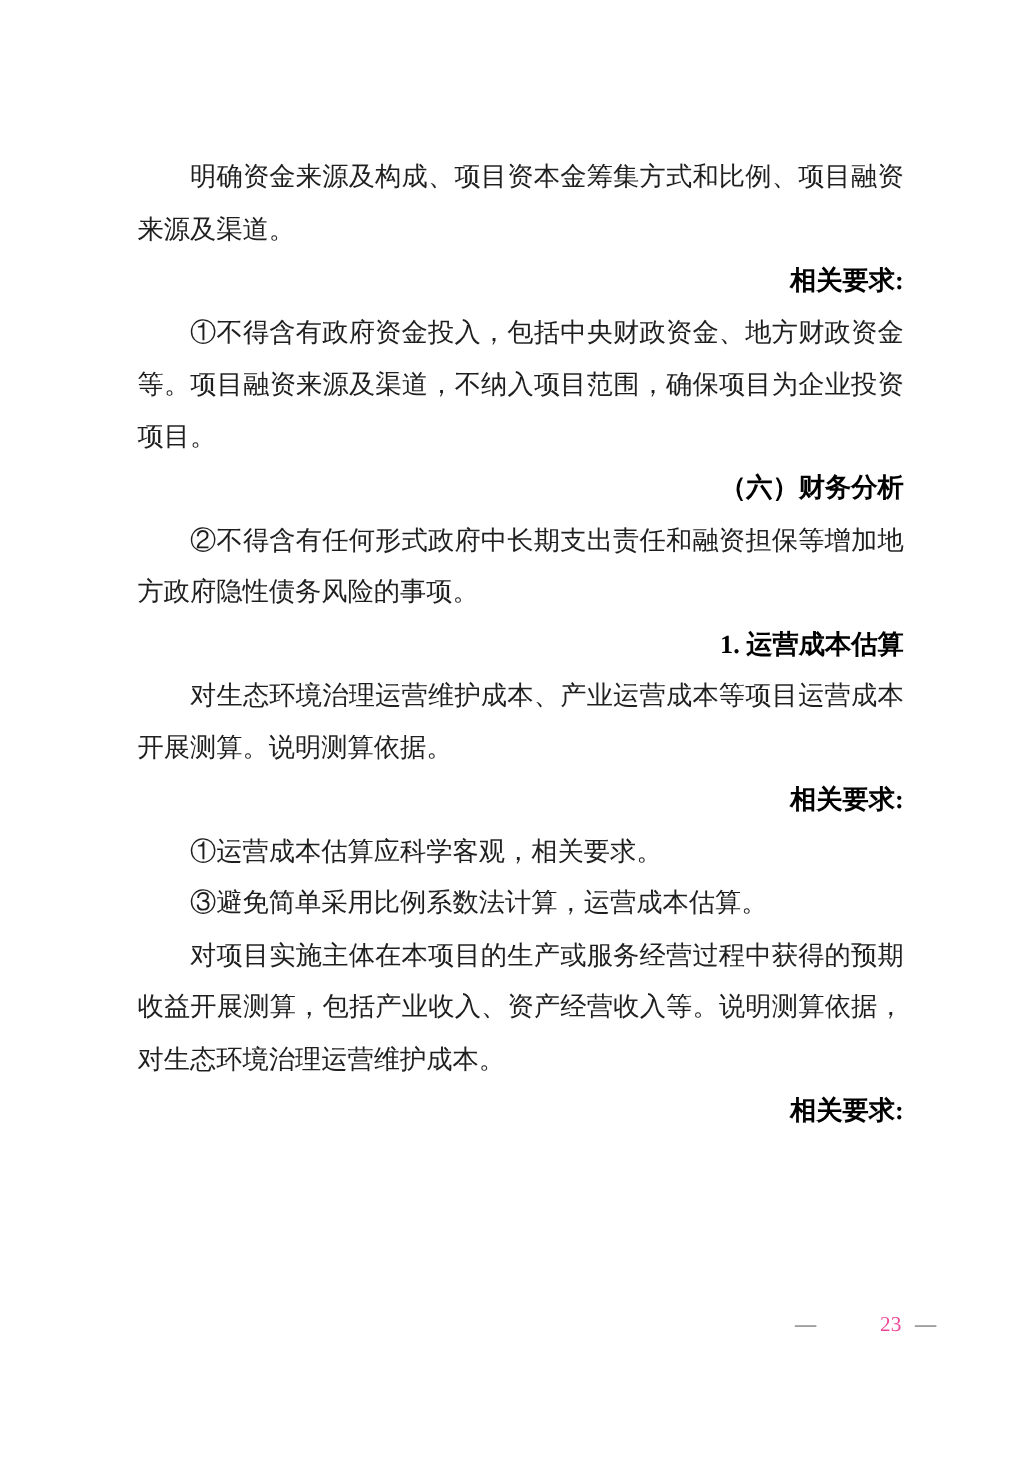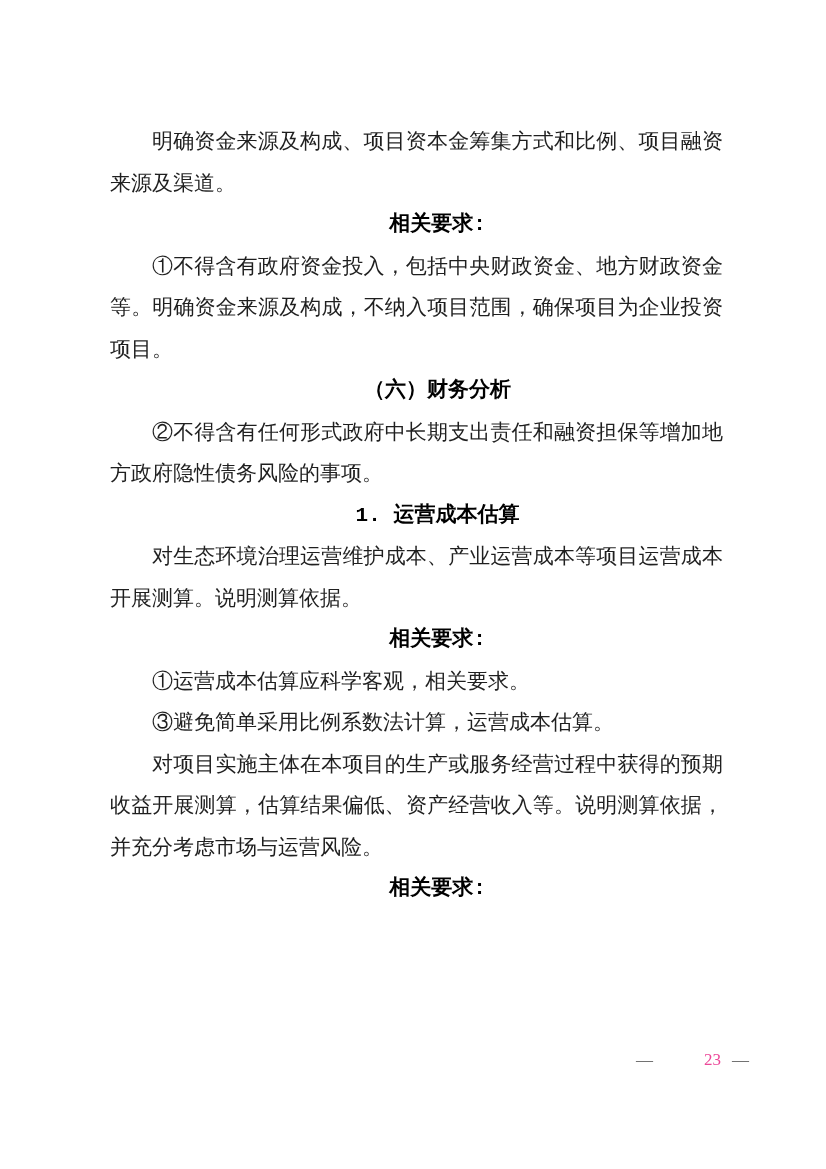--- a/index.html
+++ b/index.html
@@ -26,24 +26,24 @@
     padding: 0;
     font-size: 21px;
     line-height: 41.5px;
     text-align: justify;
     text-justify: inter-character;
     text-indent: 2em;
     color: #1f1f1f;
     font-family: "Liberation Serif", "DejaVu Serif", serif;
   }
   .heading {
-    font-family: Liberation Mono, monospace;
+    font-family: Liberation Serif, serif;
     font-weight: 700;
     color: #000000;
-    text-align: center;
+    text-align: right;
   }
   .footer {
     position: absolute;
     top: 1047px;
     left: 636px;
     height: 24px;
     display: flex;
     align-items: center;
     gap: 11px;
     font-size: 17px;
@@ -60,29 +60,29 @@
   }
 </style>
 </head>
 <body>
 
 <div class="page">
   <div class="content">
 
   <p class="para">明确资金来源及构成、项目资本金筹集方式和比例、项目融资来源及渠道。</p>
       <p class="para heading">相关要求:</p>
-      <p class="para">①不得含有政府资金投入，包括中央财政资金、地方财政资金等。明确资金来源及构成，不纳入项目范围，确保项目为企业投资项目。</p>
+      <p class="para">①不得含有政府资金投入，包括中央财政资金、地方财政资金等。项目融资来源及渠道，不纳入项目范围，确保项目为企业投资项目。</p>
       <p class="para heading">（六）财务分析</p>
       <p class="para">②不得含有任何形式政府中长期支出责任和融资担保等增加地方政府隐性债务风险的事项。</p>
       <p class="para heading">1. 运营成本估算</p>
       <p class="para">对生态环境治理运营维护成本、产业运营成本等项目运营成本开展测算。说明测算依据。</p>
       <p class="para heading">相关要求:</p>
       <p class="para">①运营成本估算应科学客观，相关要求。</p>
       <p class="para">③避免简单采用比例系数法计算，运营成本估算。</p>
-      <p class="para">对项目实施主体在本项目的生产或服务经营过程中获得的预期收益开展测算，估算结果偏低、资产经营收入等。说明测算依据，并充分考虑市场与运营风险。</p>
+      <p class="para">对项目实施主体在本项目的生产或服务经营过程中获得的预期收益开展测算，包括产业收入、资产经营收入等。说明测算依据，对生态环境治理运营维护成本。</p>
       <p class="para heading">相关要求:</p>
     </div>
   <div class="footer">
     <span class="dash">—</span>
     <span class="page-num">23</span>
     <span class="dash">—</span>
   </div>
 </div>
 
 </body></html>

